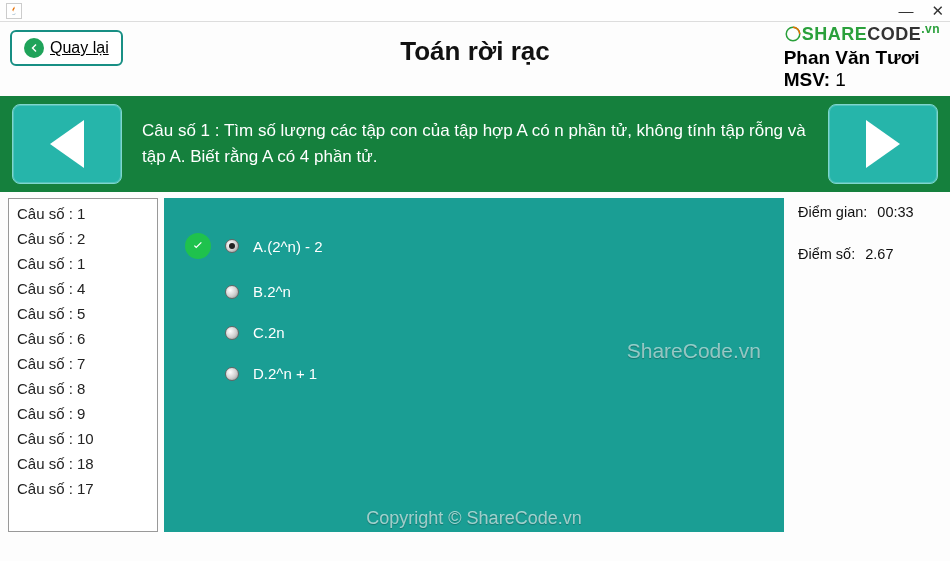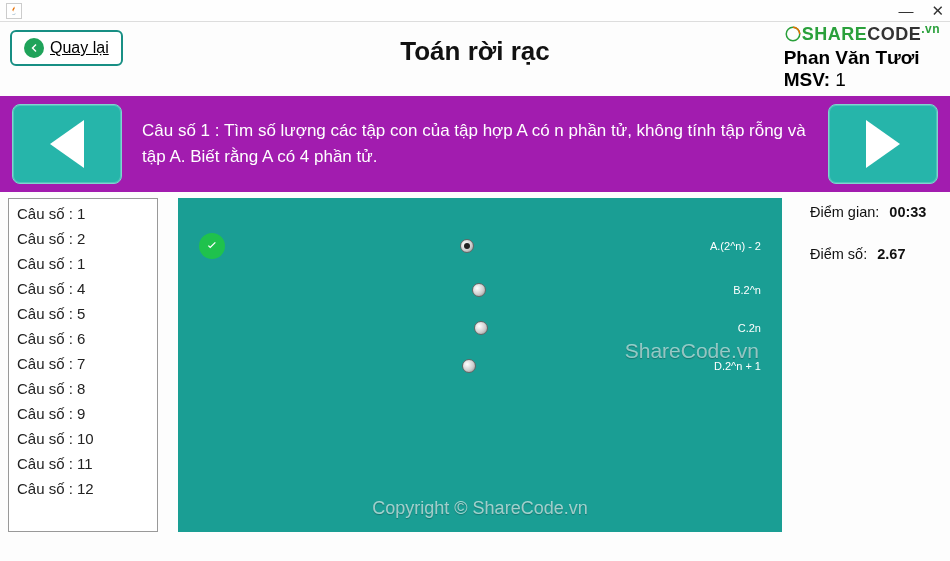--- a/index.html
+++ b/index.html
@@ -82,21 +82,21 @@
     letter-spacing: 0.5px;
   }
   .brand-share { color: #2aa03b; }
   .brand-code { color: #333; }
   .brand-vn { color: #2aa03b; font-size: 12px; vertical-align: super; }
   .student-name { font-size: 19px; font-weight: bold; margin-top: 2px; }
   .student-id { font-size: 19px; }
   .student-id-label { font-weight: bold; }
 
   .question-banner {
-    background: #a21caf;
+    background: #15803d;
     height: 96px;
     display: flex;
     align-items: center;
     padding: 8px 12px;
     gap: 14px;
   }
   .nav-tri-btn {
     width: 110px;
     height: 80px;
     background: #26b5aa;
@@ -112,22 +112,22 @@
     color: #fff;
     flex: 1;
     font-size: 17px;
     line-height: 1.55;
     padding: 0 6px;
   }
 
   .content-row {
     display: flex;
     height: 340px;
-    padding: 6px 8px 0 8px;
-    gap: 20px;
+    padding: 6px 20px 0 8px;
+    gap: 6px;
   }
   .question-list-wrap {
     width: 150px;
     border: 1px solid #999;
     background: #fff;
     position: relative;
     padding: 2px;
   }
   .question-list {
     height: 100%;
@@ -150,22 +150,21 @@
     position: relative;
     padding: 26px 20px 10px 20px;
     max-width: 640px;
   }
   .answer-row {
     display: flex;
     align-items: center;
     gap: 14px;
     margin: 8px 0 24px 0;
     color: #fff;
-    font-size: 11px;
-    justify-content: space-between;
+    font-size: 15px;
   }
   .answer-row .indicator { width: 26px; display:flex; justify-content:center;}
   .check-circle {
     width: 26px; height: 26px; border-radius: 50%;
     background: #1fc24d;
     display: flex; align-items: center; justify-content: center;
   }
   .radio-dot {
     width: 14px; height: 14px; border-radius: 50%;
     background: radial-gradient(circle at 35% 35%, #fff, #cfcfcf 55%, #888 100%);
@@ -183,35 +182,35 @@
     position: absolute;
     right: 22px; top: 140px;
     color: rgba(255,255,255,0.55);
     font-size: 21px;
     font-weight: 500;
     text-shadow: 0 1px 1px rgba(0,0,0,0.25);
   }
   .watermark2 {
     position: absolute;
     left: 50%; transform: translateX(-50%);
-    bottom: 12px;
+    bottom: 2px;
     color: rgba(255,255,255,0.6);
     font-size: 18px;
     font-weight: 500;
     text-shadow: 0 1px 1px rgba(0,0,0,0.25);
   }
   .side-info {
     width: 140px;
     padding: 6px 4px 0 8px;
     font-size: 14.5px;
     color: #111;
   }
   .side-info .row { margin-bottom: 26px; }
   .side-info .label { display:inline; }
-  .side-info .value { font-weight: bold; margin-left: 6px; margin-top: 22px; }
+  .side-info .value { font-weight: normal; margin-left: 6px; margin-top: 22px; }
 </style>
 </head>
 <body>
 
 <div class="titlebar">
   <div class="titlebar-left">
     <span class="java-icon">
       <svg width="12" height="12" viewBox="0 0 24 24">
           <path fill="#5382a1" d="M8 18c0 0 6 1 8-1c0 0-1 2-4 2S8 18 8 18z"></path>
           <path fill="#e76f00" d="M12 3c0 0 3 3 0 6c-2 2-1 4-1 4s-4-2-1-6C12 5 12 3 12 3z"></path>
@@ -270,22 +269,22 @@
         <div class="q-item">Câu số : 1</div>
         <div class="q-item">Câu số : 2</div>
         <div class="q-item">Câu số : 1</div>
         <div class="q-item">Câu số : 4</div>
         <div class="q-item">Câu số : 5</div>
         <div class="q-item">Câu số : 6</div>
         <div class="q-item">Câu số : 7</div>
         <div class="q-item">Câu số : 8</div>
         <div class="q-item">Câu số : 9</div>
         <div class="q-item">Câu số : 10</div>
-        <div class="q-item">Câu số : 11</div>
-        <div class="q-item">Câu số : 12</div>
+        <div class="q-item">Câu số : 18</div>
+        <div class="q-item">Câu số : 17</div>
       </div>
   </div>
 
   <div class="answer-panel">
     <div id="answers">
         <div class="answer-row">
           <span class="indicator">
             <span class="check-circle">
               <svg width="14" height="14" viewBox="0 0 24 24">
                 <path fill="#fff" d="M9 16l-4-4 1.5-1.5L9 13l8-8L18.5 6.5z"></path>

